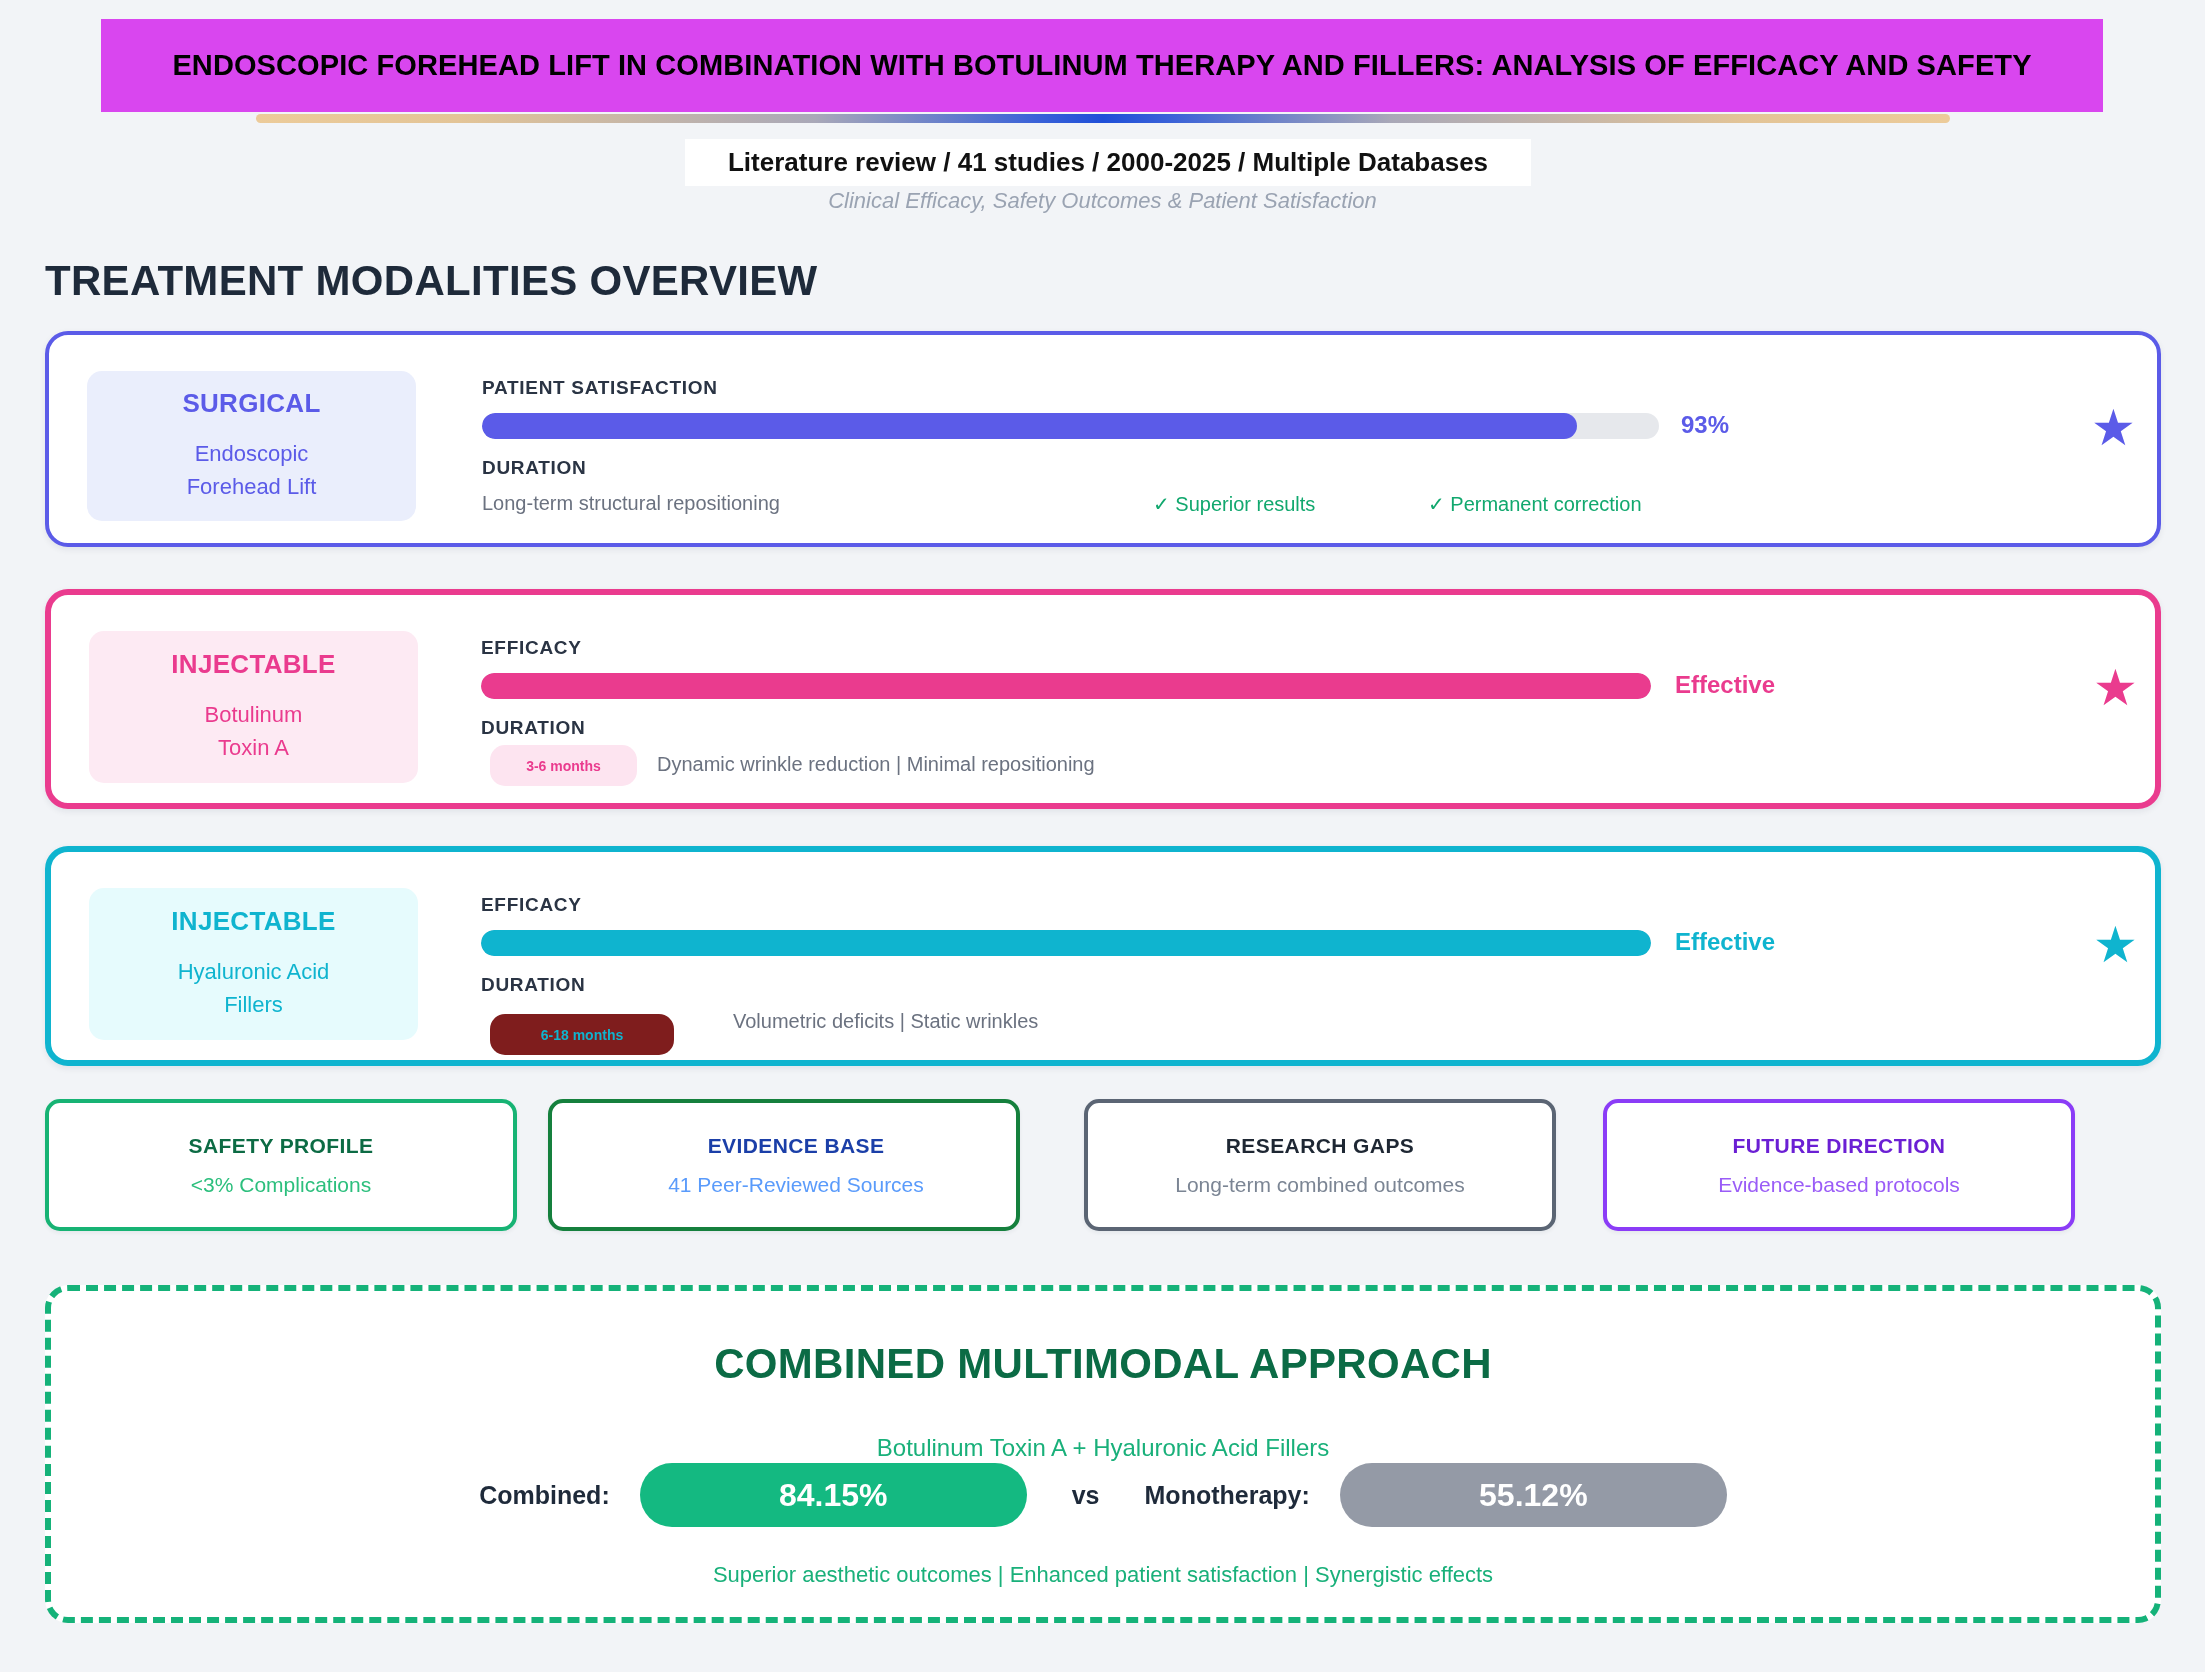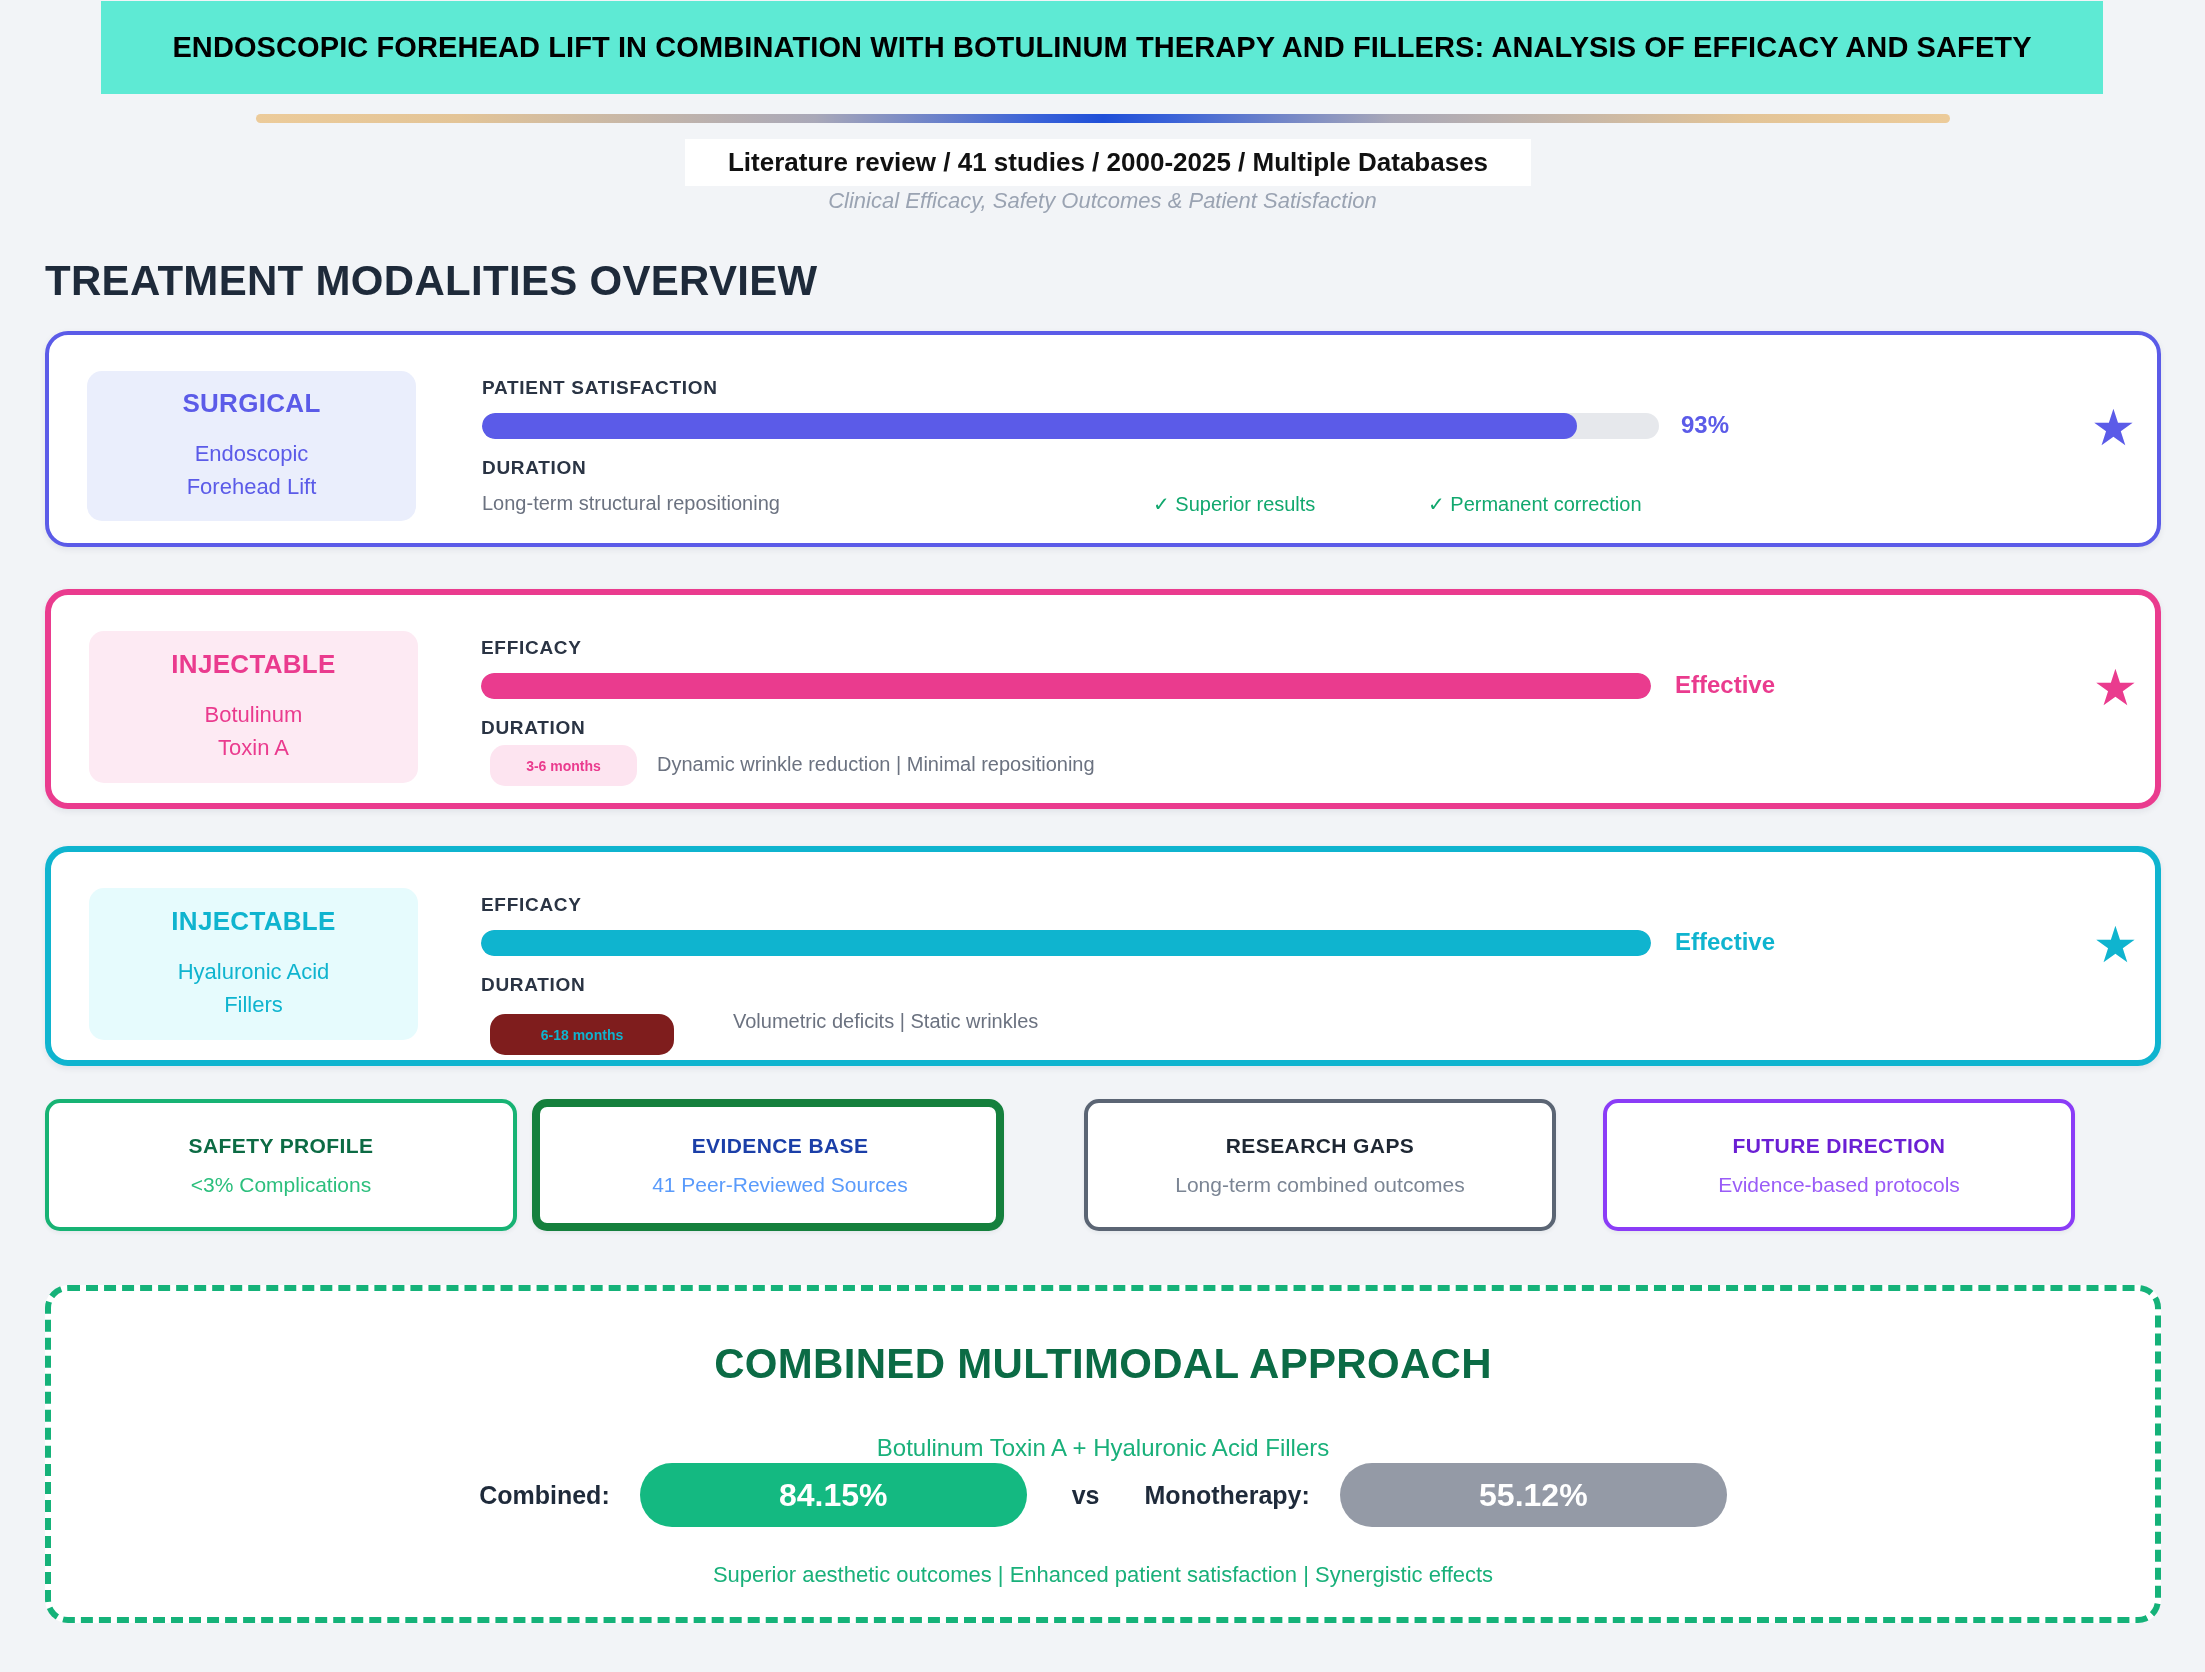--- a/index.html
+++ b/index.html
@@ -17,24 +17,24 @@
     width: 2205px;
     height: 1672px;
     background: #f2f4f7;
     overflow: hidden;
   }
 
   
   .title-plate {
     position: absolute;
     left: 101px;
-    top: 1px;
+    top: 19px;
     width: 2002px;
     height: 93px;
-    background: #5eead4;
+    background: #d946ef;
     display: flex;
     align-items: center;
     justify-content: center;
   }
   .title-text {
     font-size: 29px;
     font-weight: bold;
     letter-spacing: 0.1px;
     color: #000000;
     text-align: center;
@@ -219,21 +219,21 @@
     font-weight: bold;
     letter-spacing: 0.4px;
     margin-bottom: 15px;
   }
   .summary-value { font-size: 21px; }
 
   .sb1 { left: 45px;   border: 4px solid #17b374; }
   .sb1 .summary-title { color: #0c6b44; }
   .sb1 .summary-value { color: #2cbf7d; }
 
-  .sb2 { left: 532px;  border: 8px solid #15803d; padding-left: 24px; }
+  .sb2 { left: 548px;  border: 4px solid #15803d; padding-left: 24px; }
   .sb2 .summary-title { color: #1b3fa8; }
   .sb2 .summary-value { color: #5a9bfb; }
 
   .sb3 { left: 1084px; border: 4px solid #5b6574; }
   .sb3 .summary-title { color: #1e2733; }
   .sb3 .summary-value { color: #7b8594; }
 
   .sb4 { left: 1603px; border: 4px solid #8b3cf7; }
   .sb4 .summary-title { color: #6b1fd4; }
   .sb4 .summary-value { color: #9a5cf7; }

